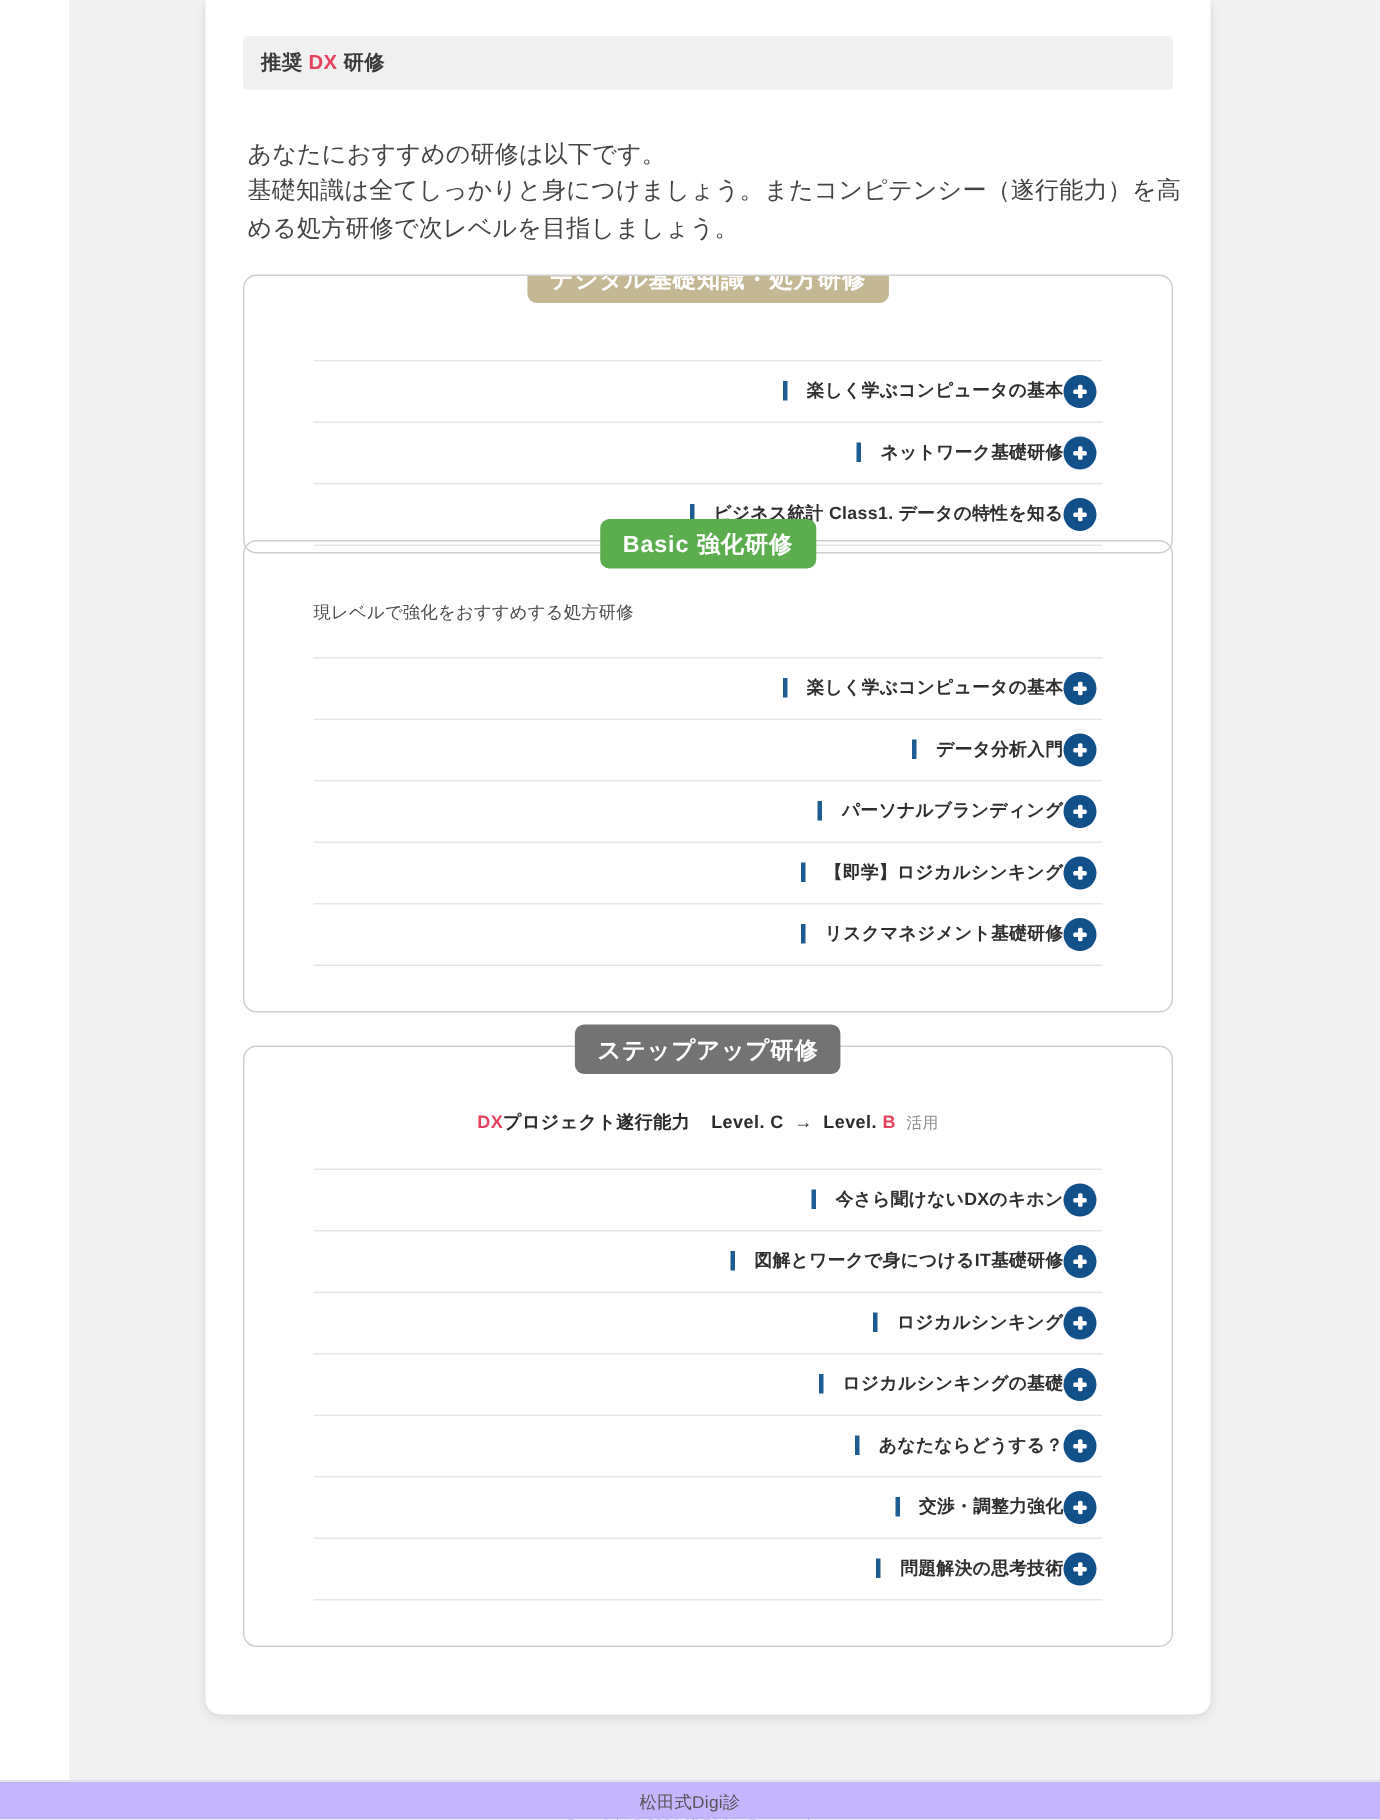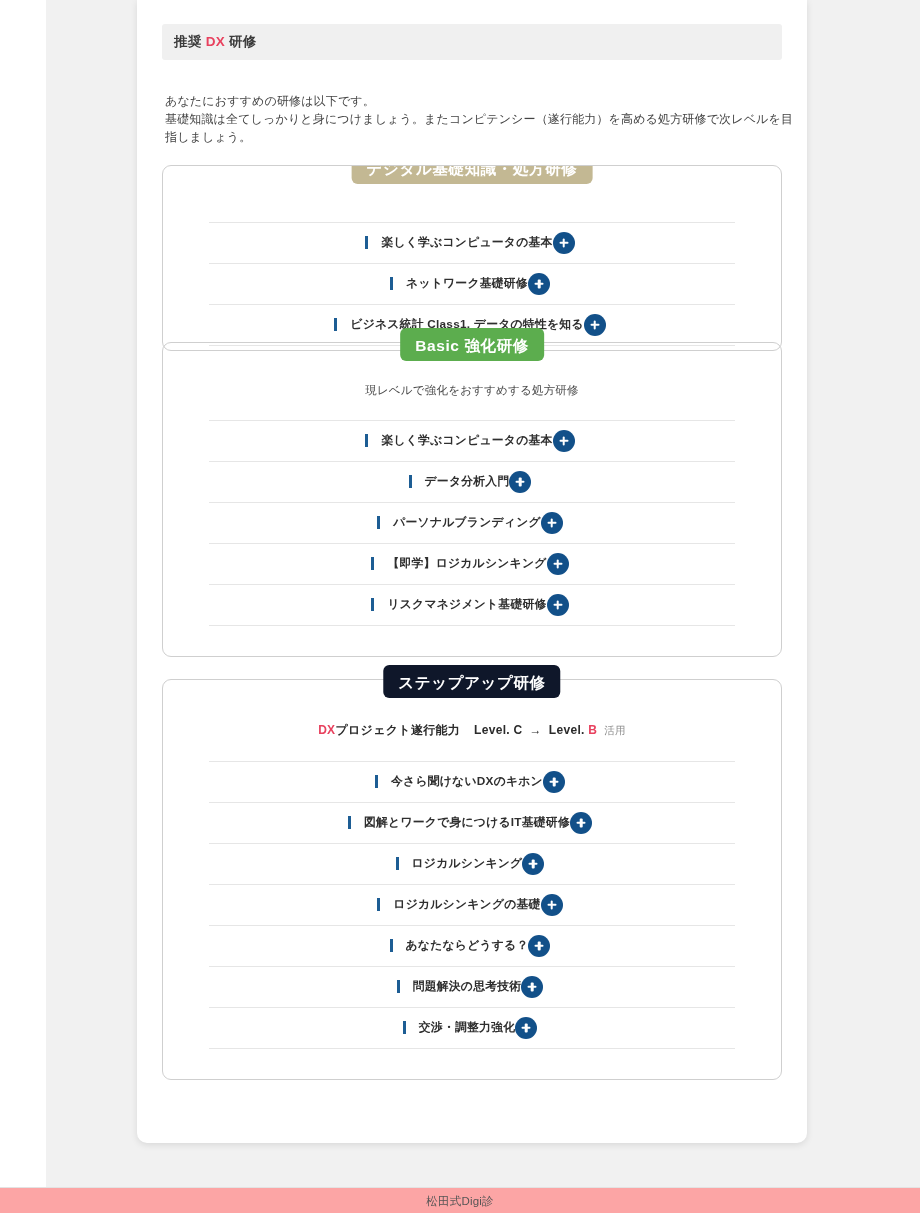--- a/index.html
+++ b/index.html
@@ -57,21 +57,21 @@
     font-size: 13.5px;
     font-weight: 700;
     letter-spacing: .3px;
     color: #3a3a3a;
   }
   .page-head .accent { color: #e8415e; }
 
   
   .intro {
     margin: 32px 10px 0 28px;
-    font-size: 12px;
+    font-size: 16px;
     line-height: 1.52;
     color: #444444;
     letter-spacing: .15px;
   }
 
   
   .section {
     position: relative;
     margin: 0 25px;
     border: 1px solid #cfcfcf;
@@ -99,24 +99,23 @@
     border-radius: 6px;
     color: #ffffff;
     font-size: 15.5px;
     font-weight: 700;
     letter-spacing: .6px;
     white-space: nowrap;
     line-height: 1.25;
   }
   .legend--khaki  { background: #c3b893; }
   .legend--green  { background: #5cad4e; }
-  .legend--orange { background: #0f172a; }
+  .legend--orange { background: #737373; }
 
   .section-sub {
-    text-align: center;
     font-size: 11.5px;
     color: #4a4a4a;
     margin: 6px 0 0 0;
     letter-spacing: .2px;
   }
 
   .level-line {
     text-align: center;
     font-size: 12px;
     font-weight: 700;
@@ -132,21 +131,21 @@
 
   
   .course-list {
     margin-top: 22px;
     border-top: 1px solid #e6e6e6;
   }
 
   .course-row {
     display: flex;
     align-items: center;
-    justify-content: center;
+    justify-content: flex-end;
     height: 41px;
     border-bottom: 1px solid #e6e6e6;
     padding: 0 4px 0 0;
   }
 
   .course-label {
     display: flex;
     align-items: center;
     font-size: 11.8px;
     font-weight: 700;
@@ -192,21 +191,21 @@
   }
 
   
   .footer {
     position: absolute;
     left: 0;
     top: 1187px;
     width: 920px;
     height: 26px;
     border-top: 1px solid #e3e3e3;
-    background: #fca5a5;
+    background: #c4b5fd;
     text-align: center;
     padding-top: 6px;
     overflow: hidden;
   }
   .footer-brand {
     font-size: 11.5px;
     color: #555555;
     letter-spacing: .2px;
   }
   .footer-copy {
@@ -351,28 +350,28 @@
         <div class="course-row">
           <span class="course-label">
             <span class="bar"></span>
             <span>あなたならどうする？</span>
           </span>
           <button class="plus-btn"></button>
         </div>
         <div class="course-row">
           <span class="course-label">
             <span class="bar"></span>
+            <span>交渉・調整力強化</span>
+          </span>
+          <button class="plus-btn"></button>
+        </div>
+        <div class="course-row">
+          <span class="course-label">
+            <span class="bar"></span>
             <span>問題解決の思考技術</span>
-          </span>
-          <button class="plus-btn"></button>
-        </div>
-        <div class="course-row">
-          <span class="course-label">
-            <span class="bar"></span>
-            <span>交渉・調整力強化</span>
           </span>
           <button class="plus-btn"></button>
         </div>
       </div>
     </div>
 
   </div>
 
   <div class="footer">
     <div class="footer-brand">松田式Digi診</div>

